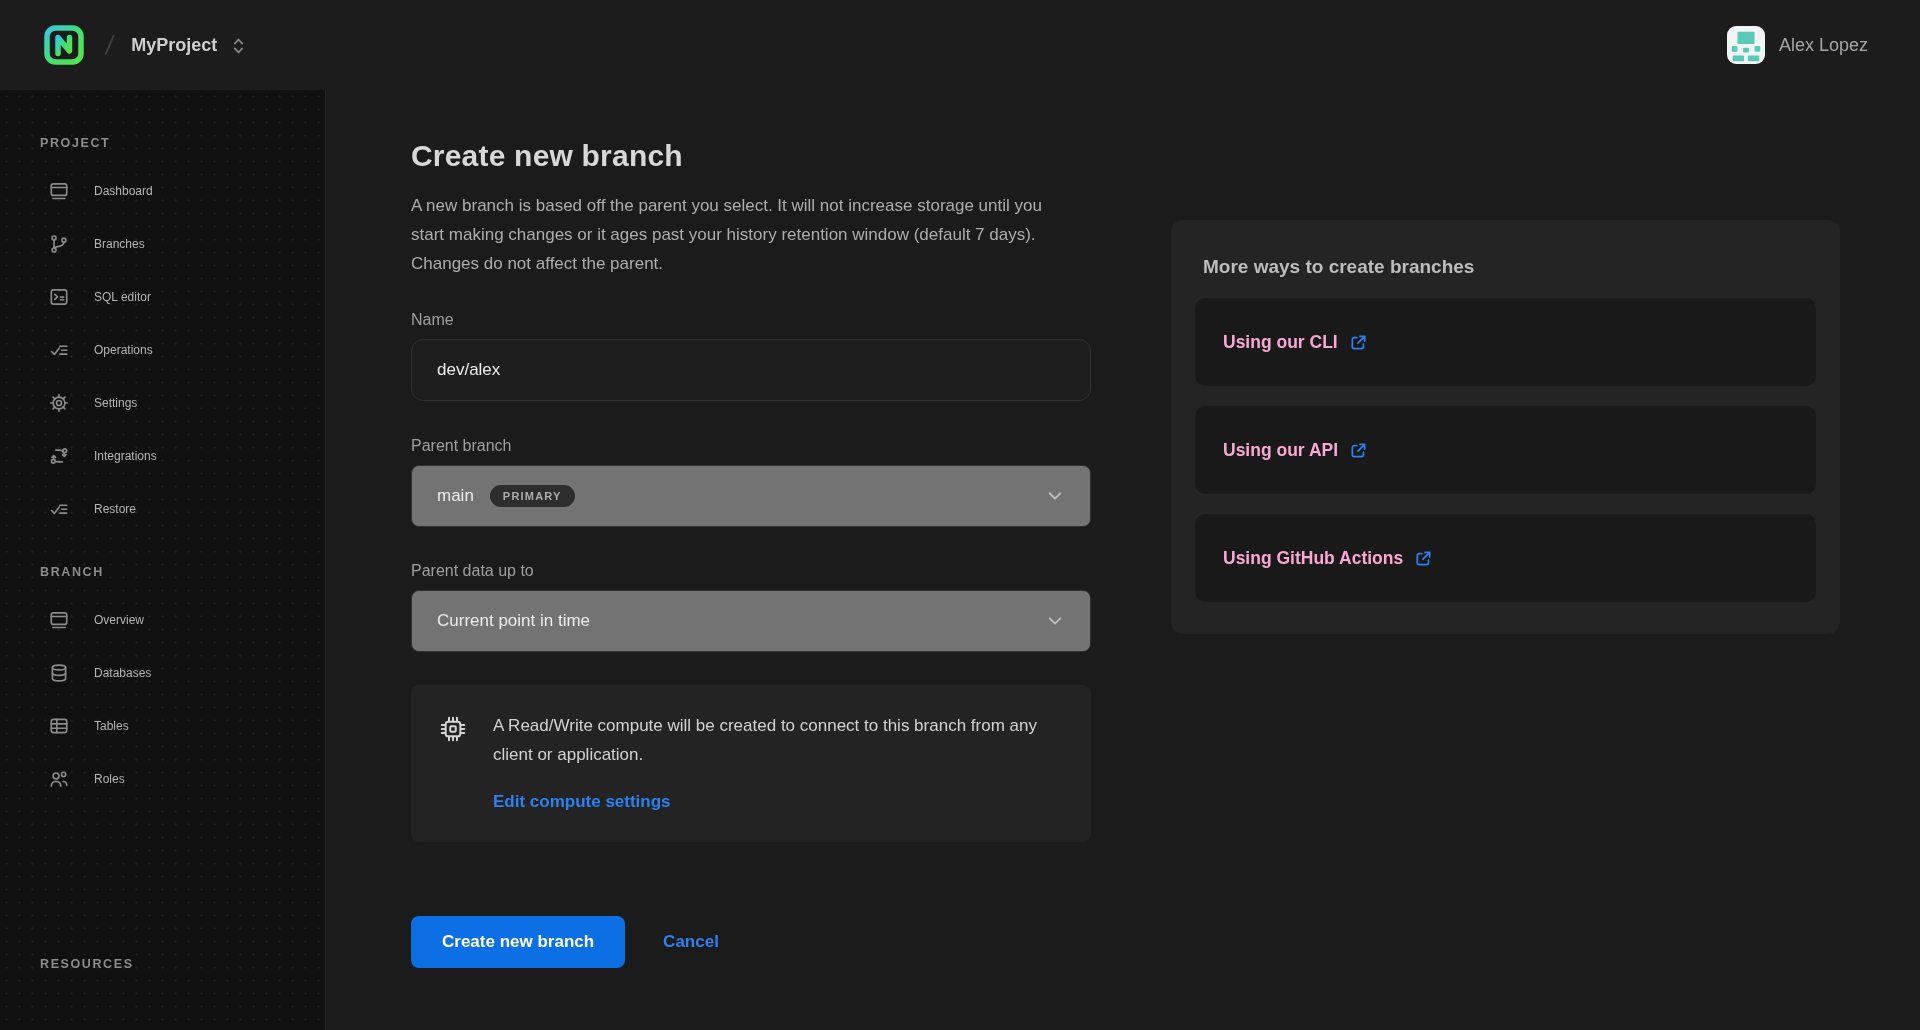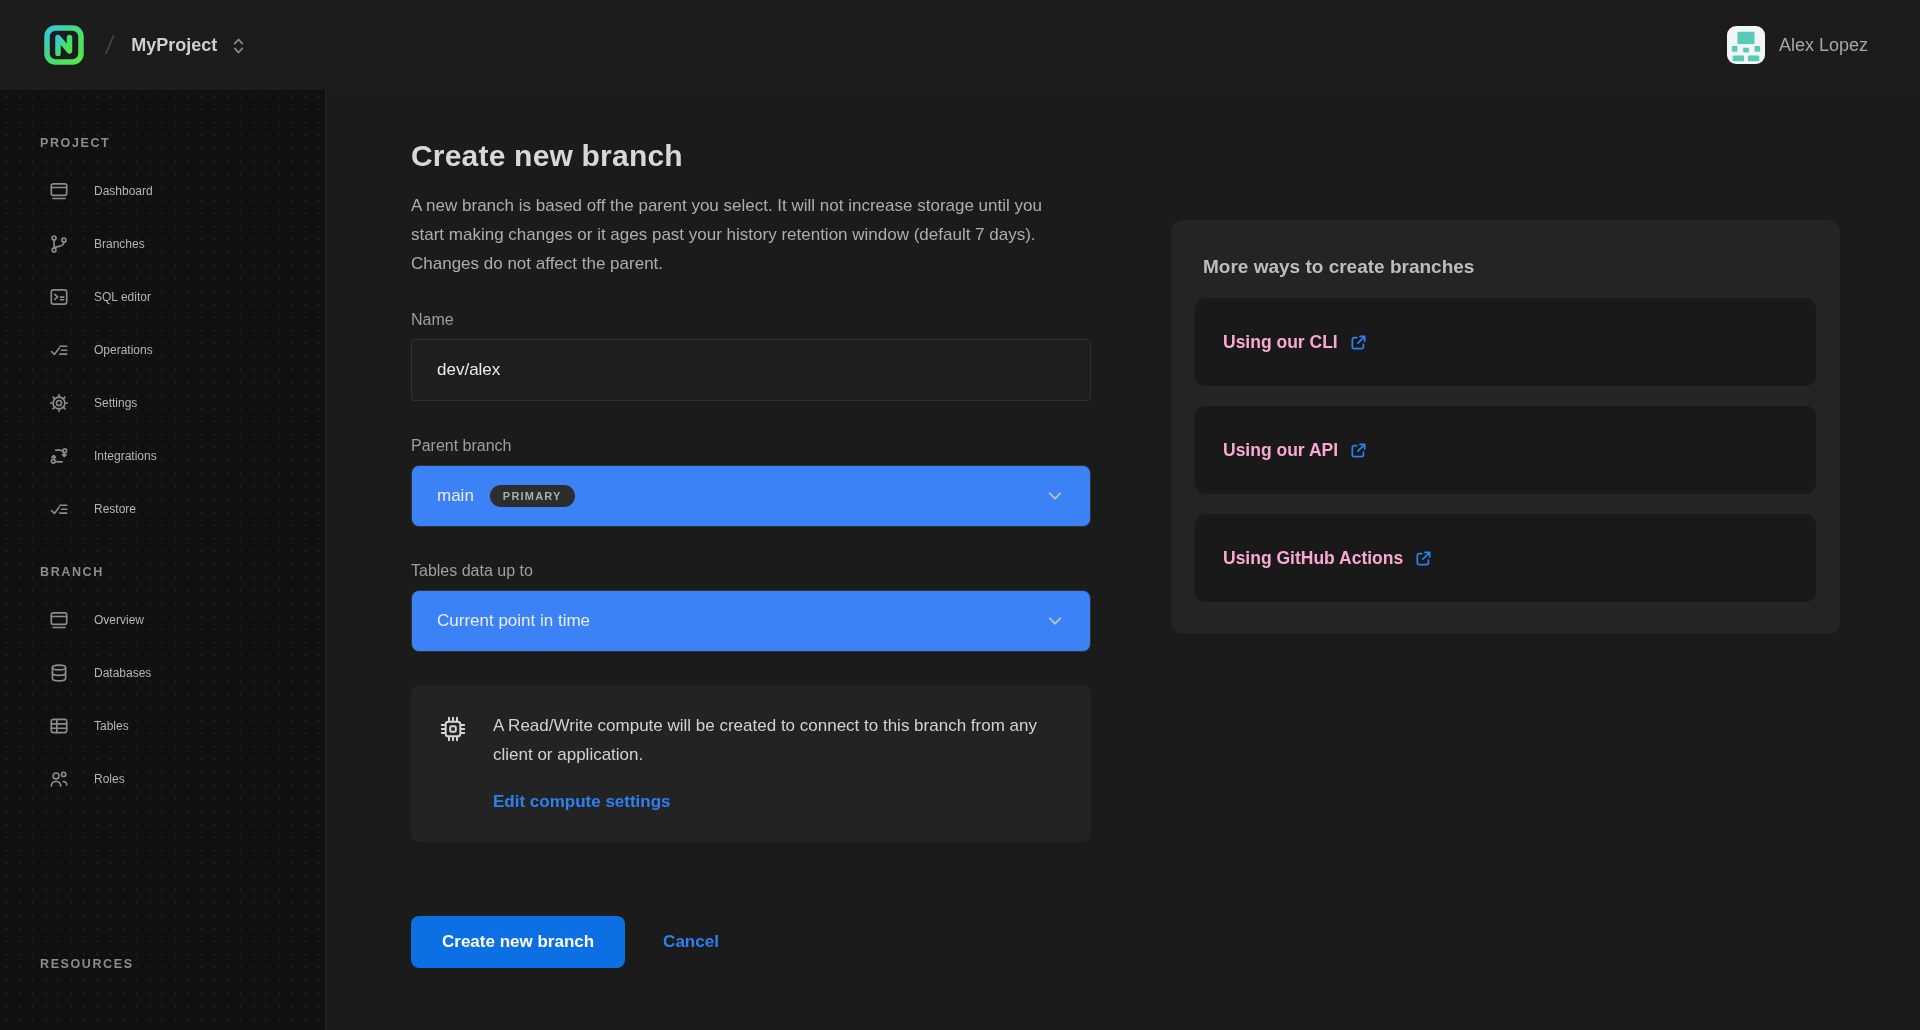--- a/index.html
+++ b/index.html
@@ -60,25 +60,25 @@
   main { flex:1; position:relative; background:#1b1b1b; }
   .col { position:absolute; left:85px; top:49px; width:680px; }
   h1 { color:#d8d8d8; font-size:30px; font-weight:700; letter-spacing:.2px; }
   .desc { margin-top:18px; color:#adadad; font-size:17px; line-height:29px; max-width:640px; }
   .field-label { color:#9f9f9f; font-size:16px; }
   .lbl-name { margin-top:33px; }
   .lbl-parent { margin-top:36px; }
   .lbl-include { margin-top:35px; }
   .text-input {
     margin-top:10px; width:680px; height:62px; background:#1e1e1e;
-    border:1px solid #313131; border-radius:4px; padding:0 25px;
+    border:1px solid #313131; border-radius:12px; padding:0 25px;
     color:#ececec; font-size:17px; font-family:inherit; outline:none; display:block;
   }
   .select {
-    margin-top:10px; width:680px; height:62px; background:#3b82f6;
+    margin-top:10px; width:680px; height:62px; background:#737373;
     border:1px solid #313131; border-radius:8px; padding:0 24px 0 25px;
     display:flex; align-items:center; cursor:pointer;
   }
   .sel-val { color:#ececec; font-size:17px; }
   .badge {
     margin-left:16px; background:#2d2d2d; color:#adadad; border-radius:20px;
     padding:5px 13px; font-size:11px; font-weight:700; letter-spacing:1.2px;
   }
   .select .chev { margin-left:auto; color:#c0c0c0; display:flex; }
 
@@ -306,21 +306,21 @@
         <div class="select">
           <span class="sel-val">main</span>
           <span class="badge">PRIMARY</span>
           <span class="chev">
             <svg width="22" height="22" viewBox="0 0 20 20" fill="none" stroke="currentColor" stroke-width="1.7" stroke-linecap="round" stroke-linejoin="round">
                 <path d="M5.2 7.6l4.8 4.8 4.8-4.8"></path>
               </svg>
           </span>
         </div>
 
-        <div class="field-label lbl-include">Tables data up to</div>
+        <div class="field-label lbl-include">Parent data up to</div>
         <div class="select">
           <span class="sel-val">Current point in time</span>
           <span class="chev">
             <svg width="22" height="22" viewBox="0 0 20 20" fill="none" stroke="currentColor" stroke-width="1.7" stroke-linecap="round" stroke-linejoin="round">
                 <path d="M5.2 7.6l4.8 4.8 4.8-4.8"></path>
               </svg>
           </span>
         </div>
 
         <div class="note">

